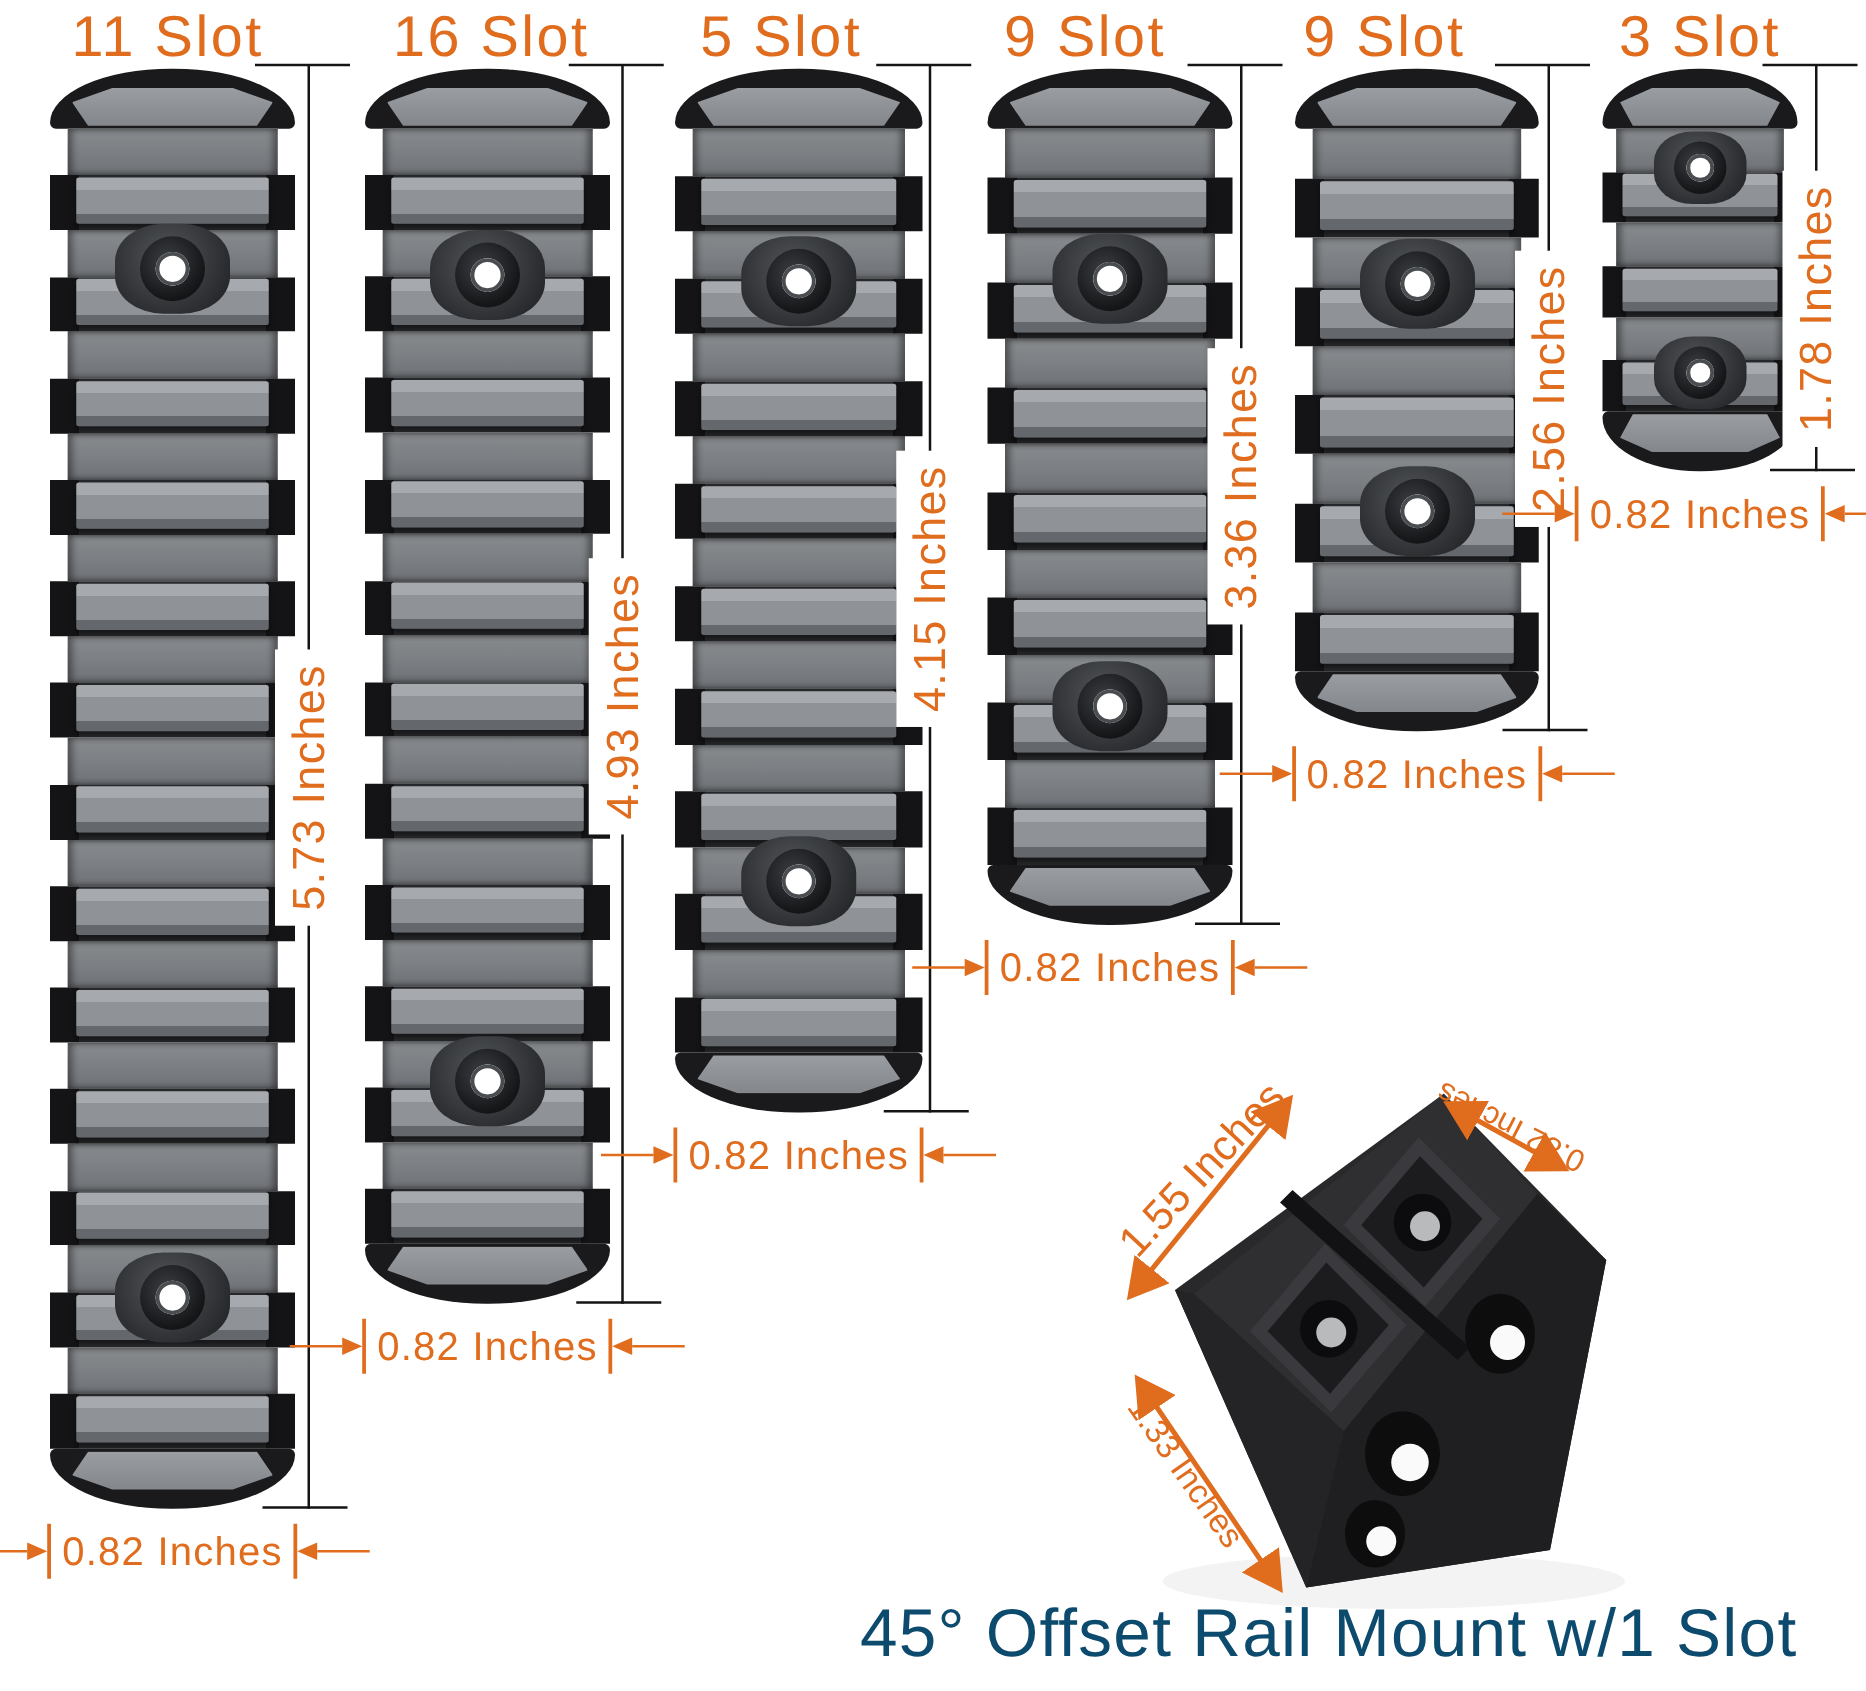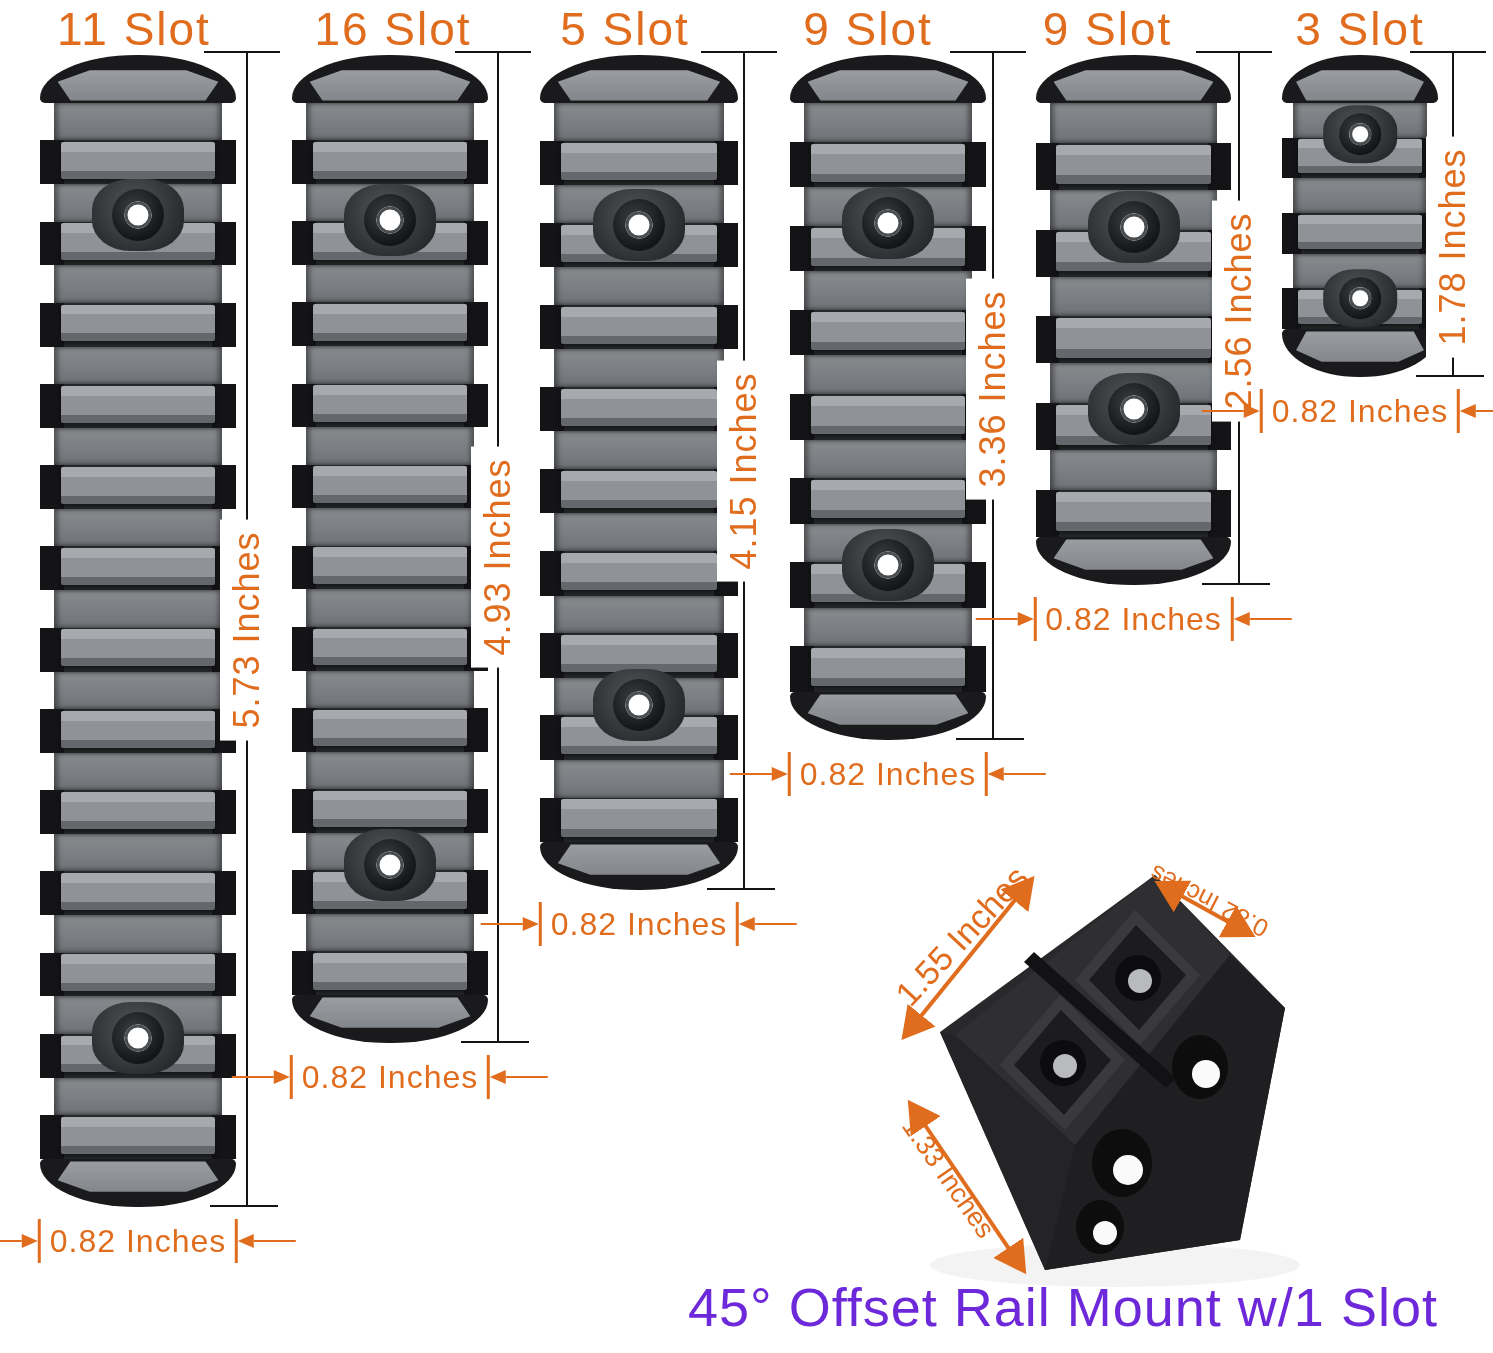--- a/index.html
+++ b/index.html
@@ -35,21 +35,21 @@
   .wdim{position:absolute;transform:translateX(-50%);display:flex;align-items:center;color:#e06c1e;}
   .wdim .wline{width:42px;height:2px;background:#e06c1e;}
   .wdim .tri-r{width:0;height:0;border-top:7px solid transparent;border-bottom:7px solid transparent;
         border-left:16px solid #e06c1e;}
   .wdim .tri-l{width:0;height:0;border-top:7px solid transparent;border-bottom:7px solid transparent;
         border-right:16px solid #e06c1e;}
   .wdim .wtick{width:3px;height:44px;background:#e06c1e;}
   .wdim .wtext{font-size:32px;padding:0 9px;white-space:nowrap;letter-spacing:1px;}
   .mount-dim{position:absolute;transform-origin:center;white-space:nowrap;color:#e06c1e;}
   #caption{position:absolute;left:688px;top:1276px;width:736px;text-align:left;
-        font-size:54px;letter-spacing:1px;color:#6d28d9;white-space:nowrap;}
+        font-size:54px;letter-spacing:1px;color:#0c4a6e;white-space:nowrap;}
 </style>
 </head>
 <body>
 
 <div id="canvas">
 
   <div id="rails-root">
       <div class="slot-label" style="left: 134px;">11 Slot</div>
       <div class="rail" style="left: 40px; width: 196px; height: 1152px;">
         <div class="cap top">

